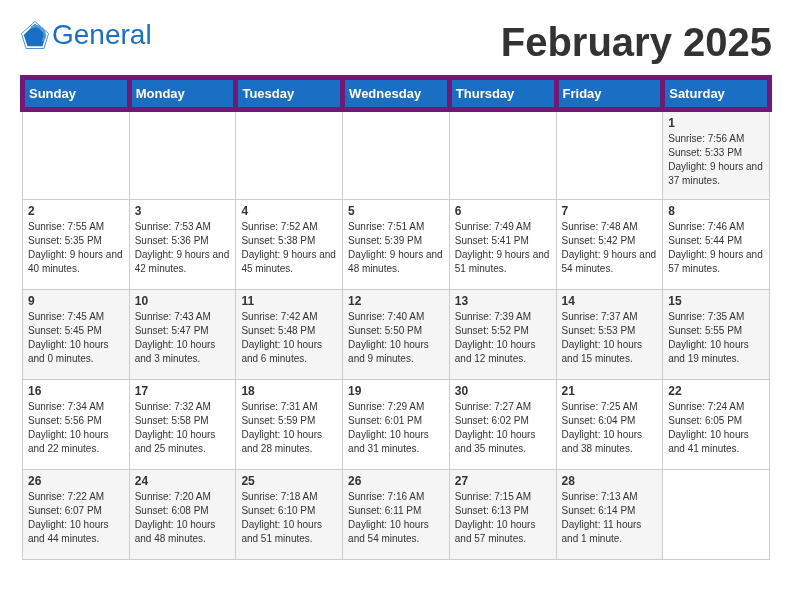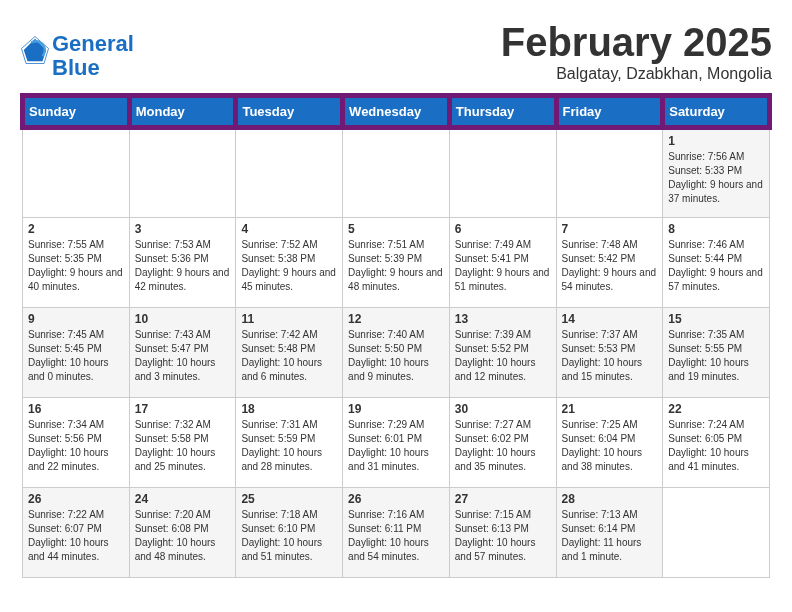--- a/index.html
+++ b/index.html
@@ -14,25 +14,24 @@
       display: flex;
       justify-content: space-between;
       align-items: flex-start;
       margin-bottom: 10px;
     }
     .logo {
       display: flex;
       align-items: center;
     }
     .logo-text {
-      font-size: 22px;
-      font-weight: bold;
+      font-size: 28px;
+      font-weight: normal;
       color: #333;
       line-height: 1.1;
-      margin-top: 12px;
     }
     .logo-text span {
       color: #1a6fc4;
     }
     .logo-icon {
       width: 30px;
       height: 30px;
       margin-right: 2px;
     }
     .title-block {
@@ -96,26 +95,24 @@
 
 <div class="header">
   <div class="logo">
     <svg class="logo-icon" viewBox="0 0 40 40" xmlns="http://www.w3.org/2000/svg">
       <polygon points="20,5 35,20 30,35 10,35 5,20" fill="#1a6fc4"></polygon>
       <polygon points="20,2 38,18 32,38 8,38 2,18" fill="none" stroke="#1a6fc4" stroke-width="1"></polygon>
       <path d="M15,10 Q25,5 32,15 Q35,22 30,28" fill="none" stroke="#4a9fe0" stroke-width="3"></path>
     </svg>
     <div class="logo-text">
       <div><span>General</span></div>
-      <div><span style="color:#1a6fc4;">Blue</span></div>
     </div>
   </div>
   <div class="title-block">
     <div class="month-title">February 2025</div>
-    <div class="subtitle">Balgatay, Dzabkhan, Mongolia</div>
   </div>
 </div>
 
 <table>
   <thead>
     <tr>
     <th>Sunday</th>
         <th>Monday</th>
         <th>Tuesday</th>
         <th>Wednesday</th>

